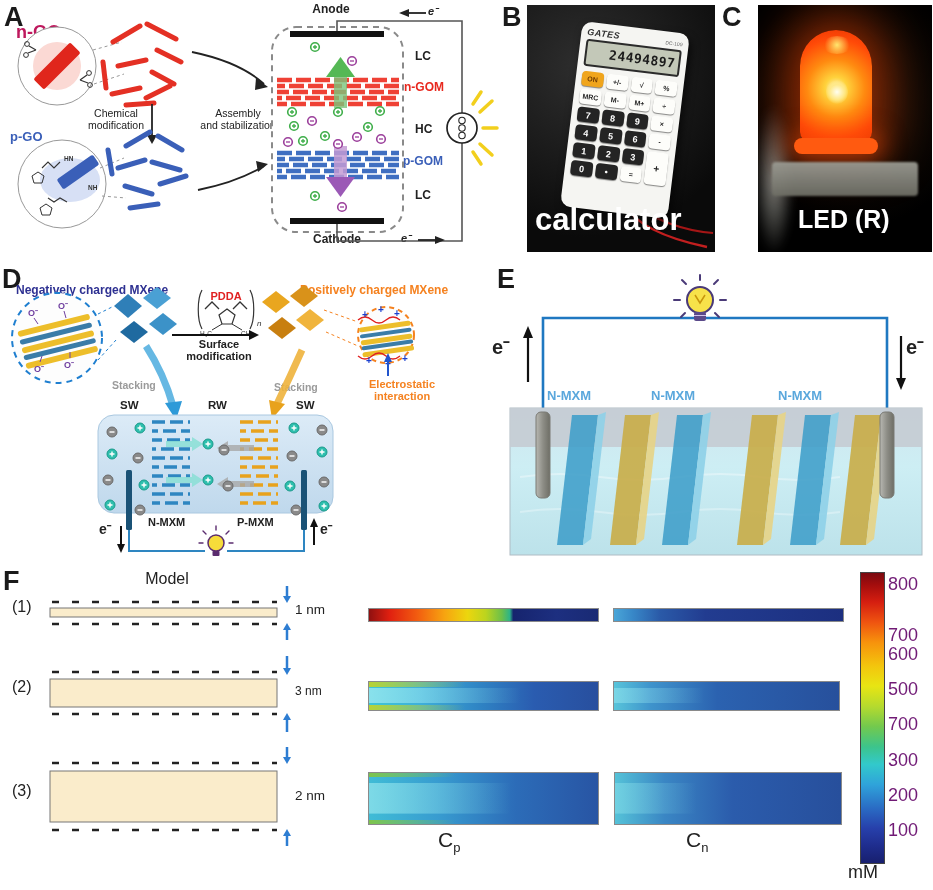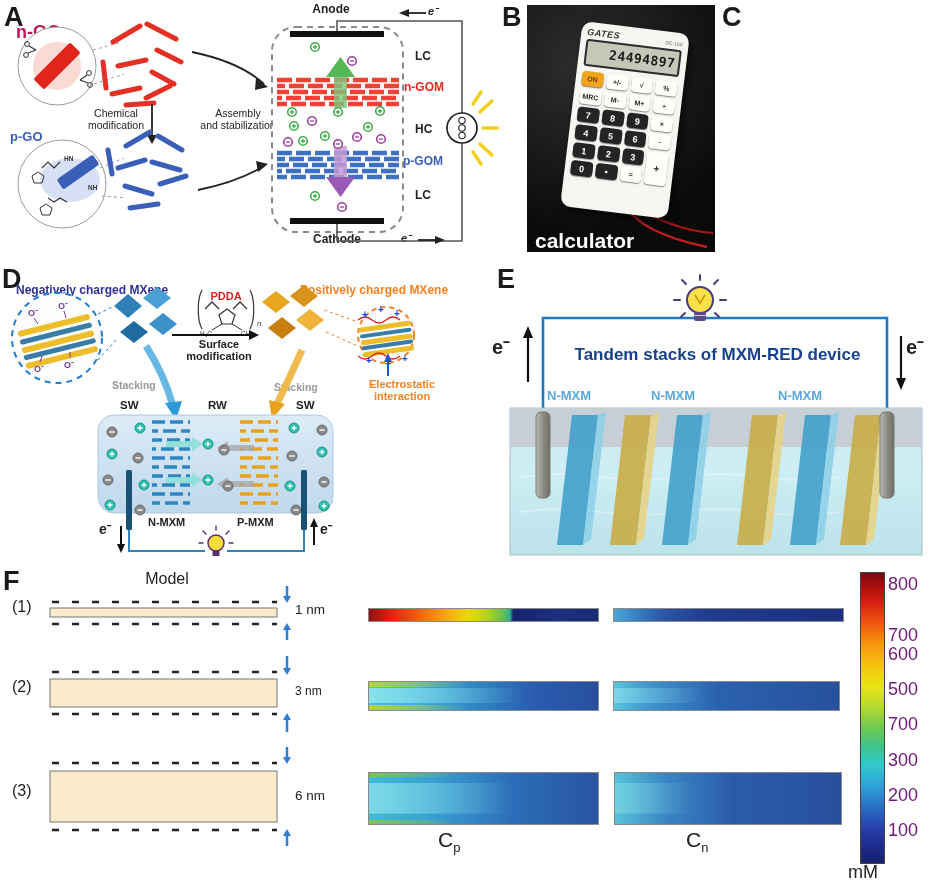--- a/index.html
+++ b/index.html
@@ -281,24 +281,33 @@
         <div class="k">-</div>
         <div class="k dark">1</div>
         <div class="k dark">2</div>
         <div class="k dark">3</div>
         <div class="k plus">+</div>
         <div class="k dark">0</div>
         <div class="k dark">•</div>
         <div class="k">=</div>
       </div>
     </div>
-    <span class="t b" style="left:8px;top:224px;font-size:21px;color:#fff;">calculator</span>
+    <span class="t b" style="left:8px;top:198px;font-size:31px;color:#fff;">calculator</span>
   </div>
 
   <span class="t plabel" style="left:722px;top:2px;">C</span>
+  <div class="photo" style="left:758px;top:5px;width:174px;height:247px;background:radial-gradient(circle at 55% 40%,#1c1209,#000 70%);">
+    <div class="led-blob" style="left:-4px;top:100px;"></div>
+    <div class="led-dome" style="left:42px;top:25px;"></div>
+    <div class="led-hot2" style="left:64px;top:31px;"></div>
+    <div class="led-hot" style="left:68px;top:75px;"></div>
+    <div class="led-flange" style="left:36px;top:133px;"></div>
+    <div class="led-holder" style="left:14px;top:157px;"></div>
+    <span class="t b" style="left:40px;top:200px;font-size:25px;color:#fff;">LED (R)</span>
+  </div>
 
   <span class="t plabel" style="left:2px;top:264px;">D</span>
   <span class="t b" style="left:16px;top:284px;font-size:12px;color:#2e3192;">Negatively charged MXene</span>
   <span class="t b" style="left:300px;top:284px;font-size:12px;color:#f58220;">Positively charged MXene</span>
   <span class="t b ctr" style="left:178px;top:338px;width:82px;font-size:11px;"><span>Surface</span><br><span>modification</span></span>
   <span class="t b" style="left:112px;top:380px;font-size:10.5px;color:#9a9a9a;">Stacking</span>
   <span class="t b" style="left:274px;top:382px;font-size:10.5px;color:#9a9a9a;">Stacking</span>
   <span class="t b ctr" style="left:352px;top:378px;width:100px;font-size:11px;color:#f58220;"><span>Electrostatic</span><br><span>interaction</span></span>
   <span class="t b" style="left:120px;top:399px;font-size:11.5px;">SW</span>
   <span class="t b" style="left:208px;top:399px;font-size:11.5px;">RW</span>
@@ -517,21 +526,20 @@
             <line x1="203" y1="281" x2="199" y2="281"></line>
           <line x1="229" y1="281" x2="233" y2="281"></line>
         </g>
       </g>
     </g>
   </svg>
 
   <span class="t plabel" style="left:497px;top:264px;">E</span>
   <span class="t b" style="left:492px;top:336px;font-size:20px;">e⁻</span>
   <span class="t b" style="left:906px;top:336px;font-size:20px;">e⁻</span>
-  <span class="t b ctr" style="left:550px;top:345px;width:335px;font-size:17px;color:#16418c;">Tandem stacks of MXM-RED device</span>
   <span class="t b" style="left:547px;top:389px;font-size:13px;color:#5aa7dc;">N-MXM</span>
   <span class="t b" style="left:651px;top:389px;font-size:13px;color:#5aa7dc;">N-MXM</span>
   <span class="t b" style="left:778px;top:389px;font-size:13px;color:#5aa7dc;">N-MXM</span>
   <span class="t b" style="left:700px;top:456px;font-size:16px;color:#3a3a3a;letter-spacing:2px;">• • •</span>
   <span class="t b" style="left:539px;top:510px;font-size:15px;color:#1a237e;">SW</span>
   <span class="t b" style="left:592px;top:510px;font-size:15px;color:#111;">RW</span>
   <span class="t b" style="left:647px;top:510px;font-size:15px;color:#1a237e;">SW</span>
   <span class="t b" style="left:772px;top:510px;font-size:15px;color:#1a237e;">SW</span>
   <span class="t b" style="left:821px;top:510px;font-size:15px;color:#111;">RW</span>
   <span class="t b" style="left:875px;top:510px;font-size:15px;color:#1a237e;">SW</span>
@@ -601,21 +609,21 @@
     </g>
   </svg>
 
   <span class="t plabel" style="left:3px;top:566px;">F</span>
   <span class="t ctr" style="left:112px;top:570px;width:110px;font-size:16px;">Model</span>
   <span class="t" style="left:12px;top:598px;font-size:16px;">(1)</span>
   <span class="t" style="left:12px;top:678px;font-size:16px;">(2)</span>
   <span class="t" style="left:12px;top:782px;font-size:16px;">(3)</span>
   <span class="t" style="left:295px;top:602px;font-size:13.5px;">1 nm</span>
   <span class="t" style="left:295px;top:685px;font-size:12px;">3 nm</span>
-  <span class="t" style="left:295px;top:788px;font-size:13.5px;">6 nm</span>
+  <span class="t" style="left:295px;top:788px;font-size:13.5px;">2 nm</span>
 
   <svg style="left:0;top:560px;" width="360" height="330" viewBox="0 0 360 330">
 
     <g>
       <line x1="52" y1="42" x2="277" y2="42" stroke="#222" stroke-width="2.5" stroke-dasharray="7 13"></line>
       <rect x="50" y="48" width="227" height="9" fill="#faeccb" stroke="#777" stroke-width="1"></rect>
       <line x1="52" y1="64" x2="277" y2="64" stroke="#222" stroke-width="2.5" stroke-dasharray="7 13"></line>
       <g>
         <line x1="287" y1="26" x2="287" y2="36" stroke="#2d7dd2" stroke-width="2.5"></line>
         <polygon points="283,36 291,36 287,43" fill="#2d7dd2"></polygon>

